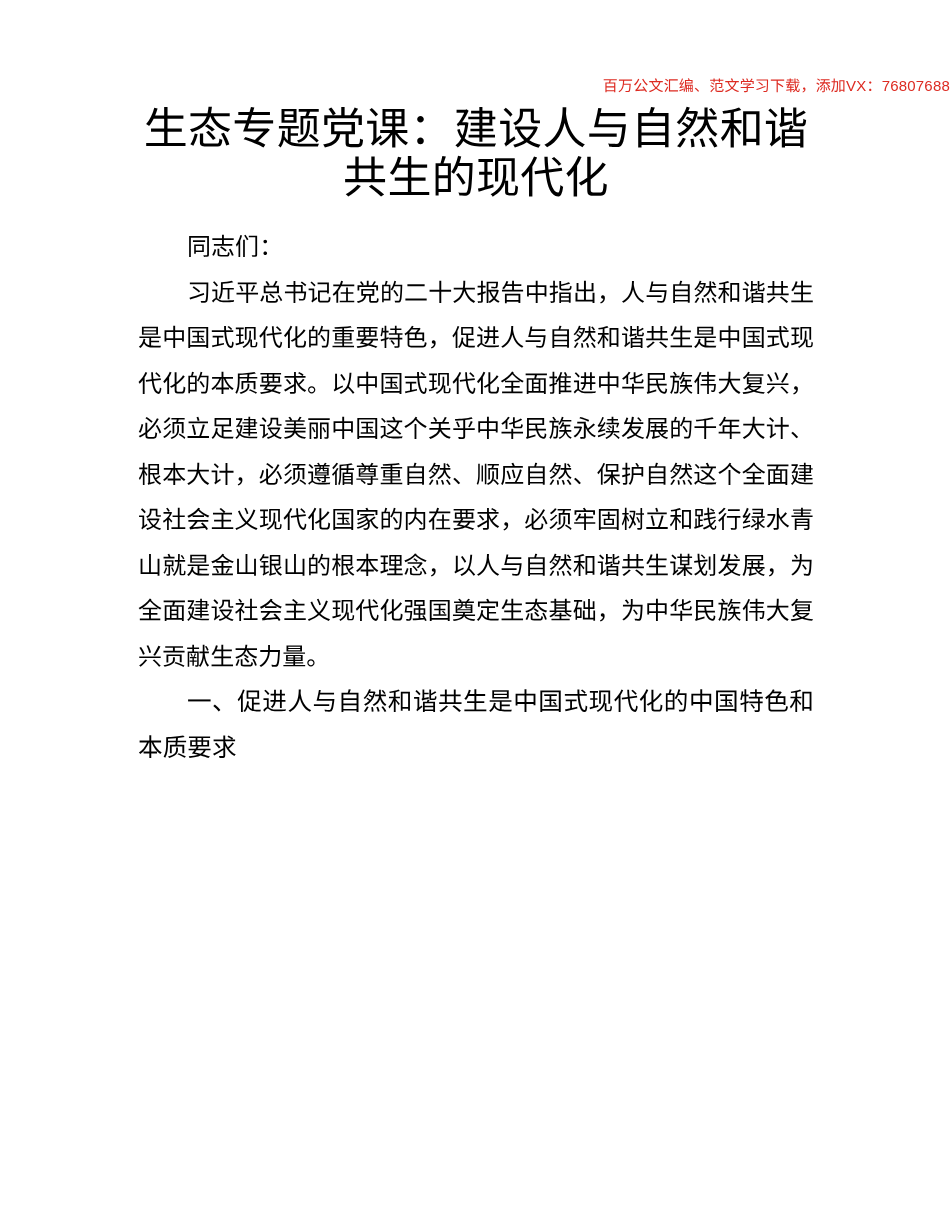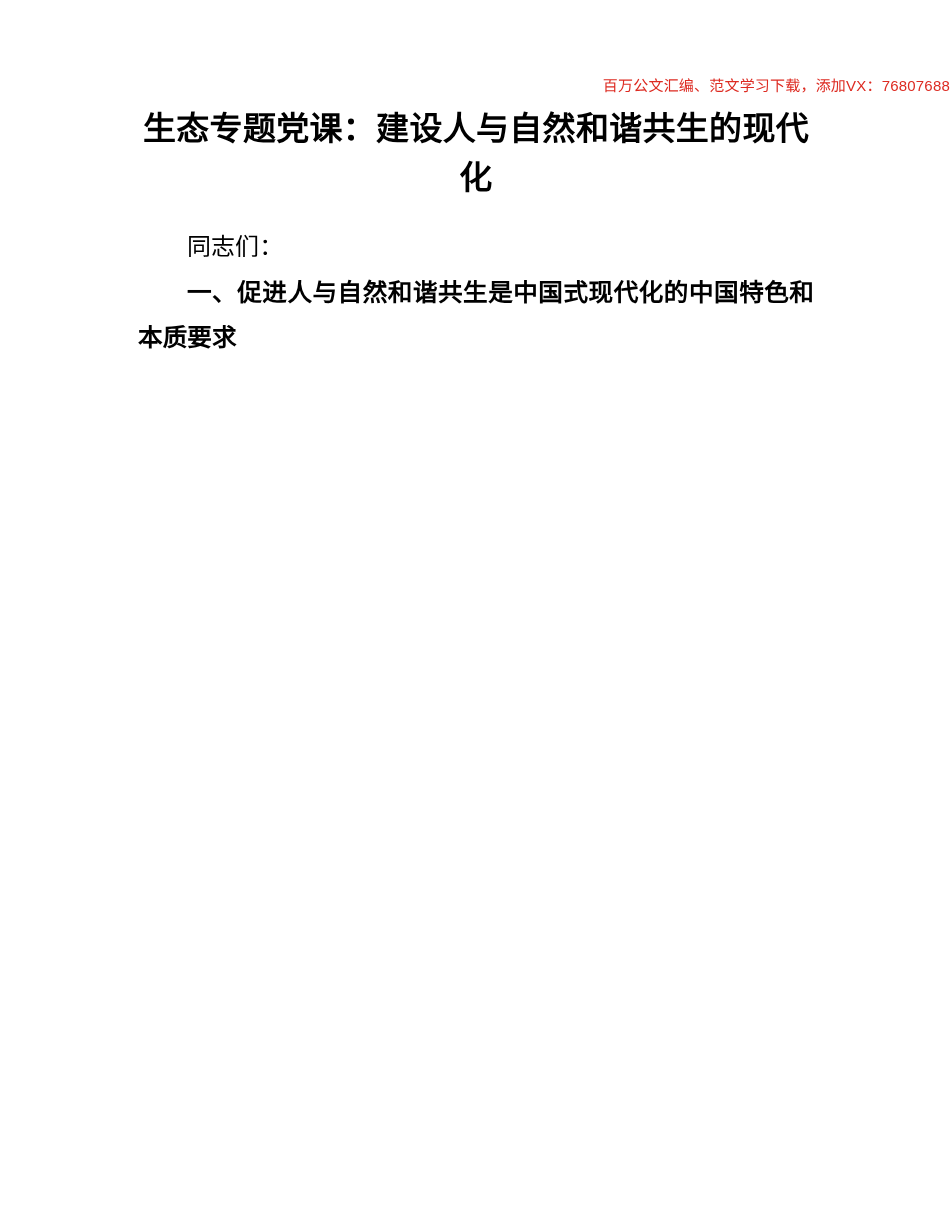--- a/index.html
+++ b/index.html
@@ -41,23 +41,23 @@
 
   
   .doc-body {
     position: absolute;
     left: 138px;
     top: 104px;
     width: 676px;
   }
 
   .doc-title {
-    font-size: 33px;
+    font-size: 44px;
     line-height: 49px;
-    font-weight: 700;
+    font-weight: 400;
     text-align: center;
     color: #000000;
     letter-spacing: 0.3px;
     margin: 0 0 0 0;
     text-indent: 0;
   }
 
   .spacer-after-title { height: 22px; }
 
   .para {
@@ -77,40 +77,41 @@
   }
 
   .section-heading {
     font-size: 24.6px;
     line-height: 45.5px;
     color: #000000;
     text-align: justify;
     text-justify: inter-ideograph;
     text-indent: 49px;
     margin: 0;
-    font-weight: 700;
+    font-weight: 400;
     letter-spacing: 0.05px;
   }
 </style>
 </head>
 <body>
 
 <div class="page">
 
   <div class="promo-banner">
     <span class="promo-text" style="color: rgb(221, 43, 34);">百万公文汇编、范文学习下载，添加VX：76807688</span>
   </div>
 
   <div class="doc-body">
 
     <h1 class="doc-title">生态专题党课：建设人与自然和谐共生的现代化</h1>
 
     <div class="spacer-after-title"></div>
 
     <p class="para para-salutation">同志们：</p>
 
+    <p class="para">习近平总书记在党的二十大报告中指出，人与自然和谐共生是中国式现代化的重要特色，促进人与自然和谐共生是中国式现代化的本质要求。以中国式现代化全面推进中华民族伟大复兴，必须立足建设美丽中国这个关乎中华民族永续发展的千年大计、根本大计，必须遵循尊重自然、顺应自然、保护自然这个全面建设社会主义现代化国家的内在要求，必须牢固树立和践行绿水青山就是金山银山的根本理念，以人与自然和谐共生谋划发展，为全面建设社会主义现代化强国奠定生态基础，为中华民族伟大复兴贡献生态力量。</p>
 
     <p class="section-heading">一、促进人与自然和谐共生是中国式现代化的中国特色和本质要求</p>
 
 
   </div>
 
 </div>
 
 </body></html>

